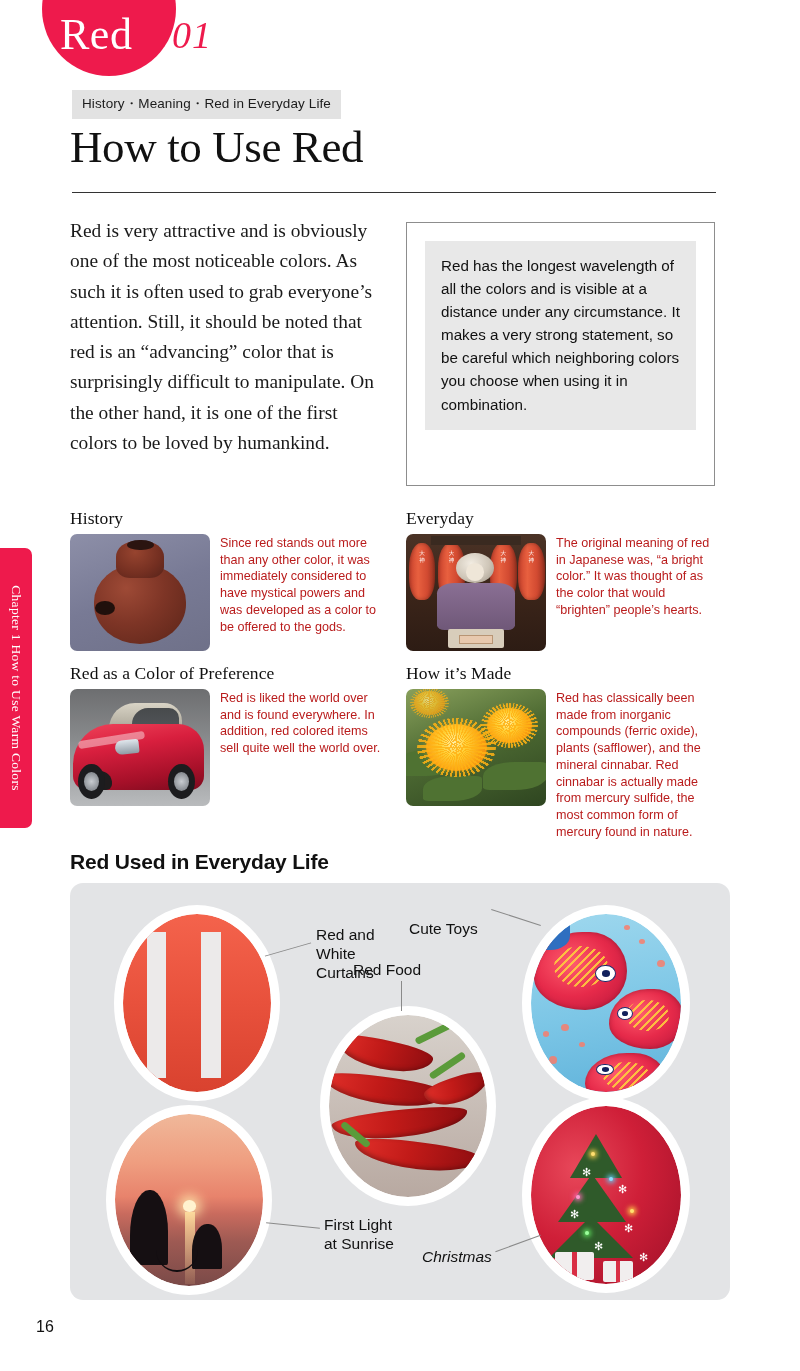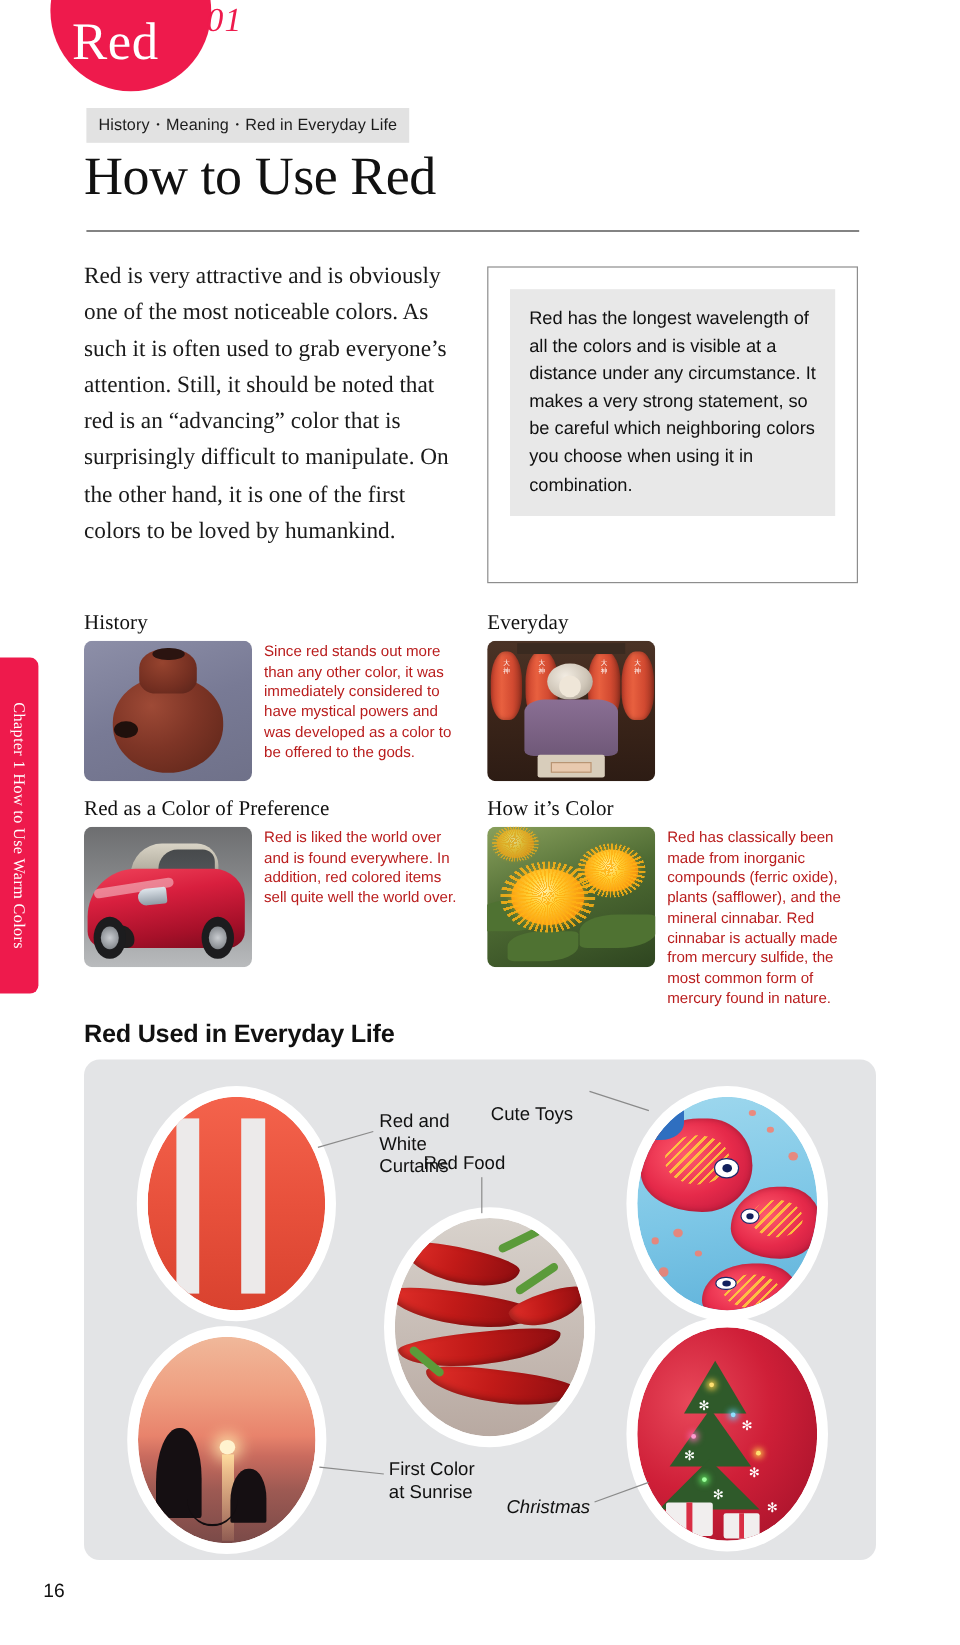--- a/index.html
+++ b/index.html
@@ -18,23 +18,23 @@
     width: 134px; height: 134px; border-radius: 50%;
     background: #ee1a4c;
   }
   .hdr-color-word {
     position: absolute; left: 60px; top: 13px;
     font-family: "Liberation Serif", serif;
     font-size: 44px; color: #ffffff; letter-spacing: 0.5px;
     z-index: 3; line-height: 1;
   }
   .hdr-number {
-    position: absolute; left: 172px; top: 4px;
+    position: absolute; left: 172px; top: 16px;
     font-family: "Liberation Serif", serif;
-    font-style: italic; font-size: 28px; color: #ee1a4c;
+    font-style: italic; font-size: 38px; color: #ee1a4c;
     z-index: 3; line-height: 1; letter-spacing: 1px;
   }
 
   .breadcrumb {
     position: absolute; left: 72px; top: 90px;
     background: #e2e2e2; color: #1c1c1c;
     font-size: 13.5px; padding: 5px 10px 6px 10px;
     white-space: nowrap; letter-spacing: 0.1px;
   }
 
@@ -375,20 +375,21 @@
               <div class="kanji">大<br>神</div>
             </div>
           <div class="lant-cap" style="top:2%"></div>
           <div class="shrine-head"></div>
           <div class="shrine-face"></div>
           <div class="shrine-robe"></div>
           <div class="shrine-base"></div>
           <div class="shrine-plate"></div>
         </div>
       </div>
+      <div class="feat-text">The original meaning of red in Japanese was, “a bright color.” It was thought of as the color that would “brighten” people’s hearts.</div>
     </div>
   </div>
 
   <div class="feat" style="left:70px; top:663px; width:312px;">
     <div class="feat-title">Red as a Color of Preference</div>
     <div class="feat-row">
       <div class="thumb" style="width:140px;height:117px;">
         <div class="art art-car">
           <div class="car-roof"></div>
           <div class="car-wind"></div>
@@ -398,21 +399,21 @@
           <div class="car-grill"></div>
           <div class="car-wheel" style="left:6%;"></div>
           <div class="car-wheel" style="left:70%;"></div>
         </div>
       </div>
       <div class="feat-text">Red is liked the world over and is found everywhere. In addition, red colored items sell quite well the world over.</div>
     </div>
   </div>
 
   <div class="feat" style="left:406px; top:663px; width:312px;">
-    <div class="feat-title">How it’s Color</div>
+    <div class="feat-title">How it’s Made</div>
     <div class="feat-row">
       <div class="thumb" style="width:140px;height:117px;">
         <div class="art art-flower">
           <div class="leafy" style="left:-6%;top:52%;width:40%;height:22%;"></div>
           <div class="leafy" style="left:55%;top:62%;width:46%;height:24%;"></div>
           <div class="leafy" style="left:12%;top:74%;width:42%;height:22%;"></div>
           <div class="bloom" style="left:14%;top:30%;width:44%;height:40%;"></div>
           <div class="bloom" style="left:58%;top:16%;width:32%;height:30%;"></div>
           <div class="bloom" style="left:6%;top:2%;width:22%;height:20%;opacity:.75;"></div>
         </div>
@@ -515,21 +516,21 @@
 White
 Curtains</div>
     <div class="leader" style="left:194px; top:66px; width:48px; height:1px; transform:rotate(-16deg);"></div>
 
     <div class="ev-label" style="left:339px; top:36px;">Cute Toys</div>
     <div class="leader" style="left:420px; top:34px; width:52px; height:1px; transform:rotate(18deg);"></div>
 
     <div class="ev-label" style="left:283px; top:77px;">Red Food</div>
     <div class="leader" style="left:331px; top:98px; width:1px; height:30px;"></div>
 
-    <div class="ev-label" style="left:254px; top:332px; white-space:pre-line;">First Color
+    <div class="ev-label" style="left:254px; top:332px; white-space:pre-line;">First Light
 at Sunrise</div>
     <div class="leader" style="left:196px; top:342px; width:54px; height:1px; transform:rotate(6deg);"></div>
 
     <div class="ev-label" style="left:352px; top:364px;font-style:italic;">Christmas</div>
     <div class="leader" style="left:424px; top:360px; width:48px; height:1px; transform:rotate(-20deg);"></div>
   </div>
 
   <div class="side-tab">
     <div class="side-tab-text">Chapter 1  How to Use Warm Colors</div>
   </div>

